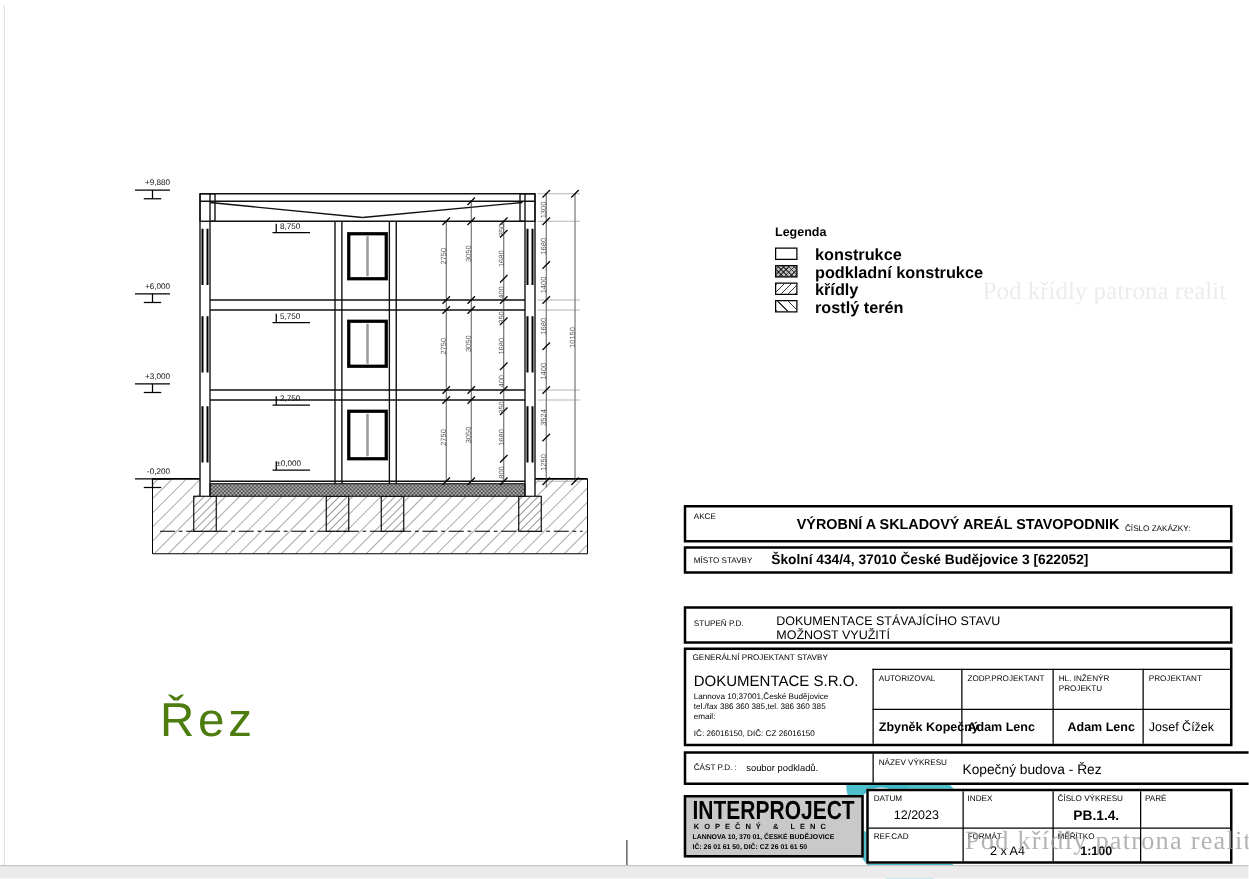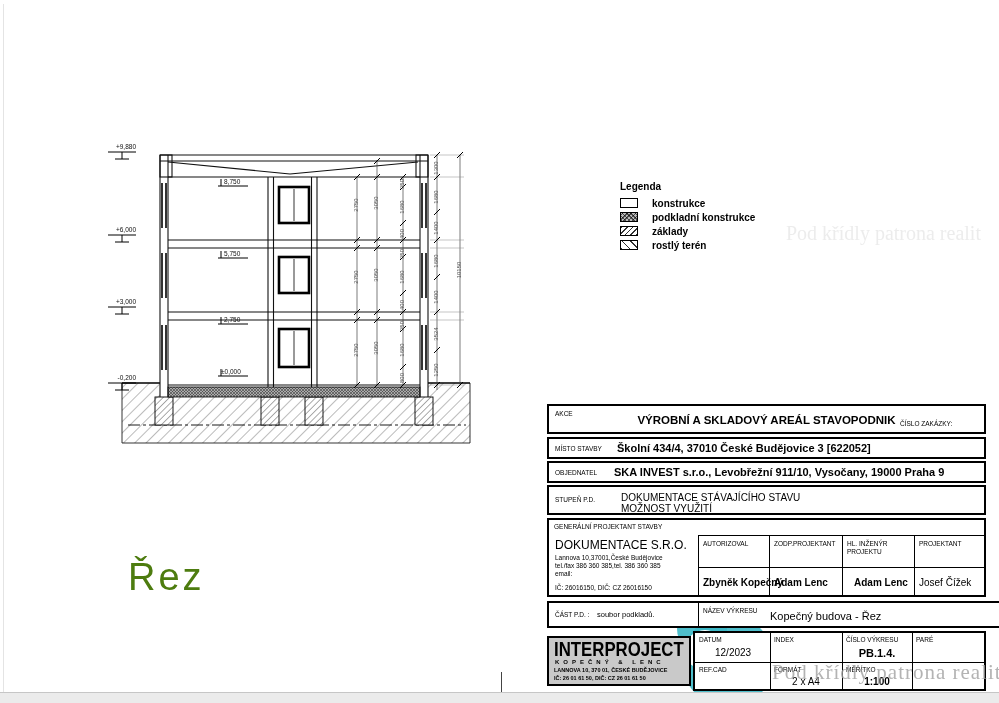--- a/index.html
+++ b/index.html
@@ -11,21 +11,21 @@
   .lvl-r{width:28px;text-align:right;}
   .vdim{position:absolute;font-size:6px;color:#555;white-space:nowrap;z-index:2;
         transform:translate(-50%,-50%) rotate(-90deg);}
   .caption{position:absolute;left:128px;top:556px;font-size:38px;letter-spacing:3px;
            color:#4d7c0f;z-index:2;}
   
   #legend{position:absolute;left:620px;top:181px;z-index:2;}
   .lg-title{font-size:10px;font-weight:bold;margin-bottom:4px;}
   .lg-row{display:flex;align-items:center;height:14px;}
   .lg-swatch{width:16px;height:8px;border:1px solid #000;margin-right:14px;flex:0 0 auto;}
-  .lg-label{font-size:10px;font-weight:bold;white-space:nowrap;}
+  .lg-label{font-size:13px;font-weight:bold;white-space:nowrap;}
   .sw-plain{background:#fff;}
   .sw-cross{background-color:#b9b9b9;
     background-image:repeating-linear-gradient(45deg,rgba(0,0,0,.6) 0 1px,transparent 1px 3px),
                      repeating-linear-gradient(-45deg,rgba(0,0,0,.6) 0 1px,transparent 1px 3px);}
   .sw-hatch{background-image:repeating-linear-gradient(-45deg,#333 0 1px,transparent 1px 4px);}
   .sw-terrain{background-image:repeating-linear-gradient(45deg,#333 0 1px,transparent 1px 6px);}
   
   .tb{position:absolute;background:#fff;border:2px solid #000;box-sizing:border-box;z-index:3;}
   .tb-label{position:absolute;font-size:6.5px;color:#000;white-space:nowrap;}
   .tb-big{font-weight:bold;font-size:11.5px;white-space:nowrap;}
@@ -260,21 +260,21 @@
     <div class="lg-row">
       <span class="lg-swatch sw-plain"></span>
       <span class="lg-label">konstrukce</span>
     </div>
     <div class="lg-row">
       <span class="lg-swatch sw-cross"></span>
       <span class="lg-label">podkladní konstrukce</span>
     </div>
     <div class="lg-row">
       <span class="lg-swatch sw-hatch"></span>
-      <span class="lg-label">základy</span>
+      <span class="lg-label">křídly</span>
     </div>
     <div class="lg-row">
       <span class="lg-swatch sw-terrain"></span>
       <span class="lg-label">rostlý terén</span>
     </div>
   </div>
 
   <div class="caption">Řez</div>
 
   <svg id="tealLogo" width="999" height="703" viewBox="0 0 999 703">
@@ -287,24 +287,20 @@
     <span class="tb-label" style="left:6px;top:4px">AKCE</span>
     <div class="tb-big" style="position:absolute;left:0;top:8px;width:100%;text-align:center">VÝROBNÍ A SKLADOVÝ AREÁL STAVOPODNIK</div>
     <span class="tb-label" style="left:351px;top:14px">ČÍSLO ZAKÁZKY:</span>
   </div>
 
   <div class="tb" style="left:547px;top:437px;width:439px;height:22px">
     <span class="tb-label" style="left:6px;top:6px">MÍSTO STAVBY</span>
     <span class="tb-big" style="position:absolute;left:68px;top:3px;font-size:11px">Školní 434/4, 37010 České Budějovice 3 [622052]</span>
   </div>
 
-  <div class="tb" style="left:547px;top:461px;width:439px;height:22px">
-    <span class="tb-label" style="left:6px;top:6px">OBJEDNATEL</span>
-    <span class="tb-big" style="position:absolute;left:65px;top:3px;font-size:11px">SKA INVEST s.r.o., Levobřežní 911/10, Vysočany, 19000 Praha 9</span>
-  </div>
 
   <div class="tb" style="left:547px;top:485px;width:439px;height:30px">
     <span class="tb-label" style="left:6px;top:9px">STUPEŇ P.D.</span>
     <span style="position:absolute;left:72px;top:5px;font-size:10px">DOKUMENTACE STÁVAJÍCÍHO STAVU</span>
     <span style="position:absolute;left:72px;top:16px;font-size:10px">MOŽNOST VYUŽITÍ</span>
   </div>
 
   <div class="tb" style="left:547px;top:518px;width:439px;height:79px">
     <span class="tb-label" style="left:5px;top:3px">GENERÁLNÍ PROJEKTANT STAVBY</span>
     <div class="hline" style="left:149px;top:15px;width:286px"></div>

